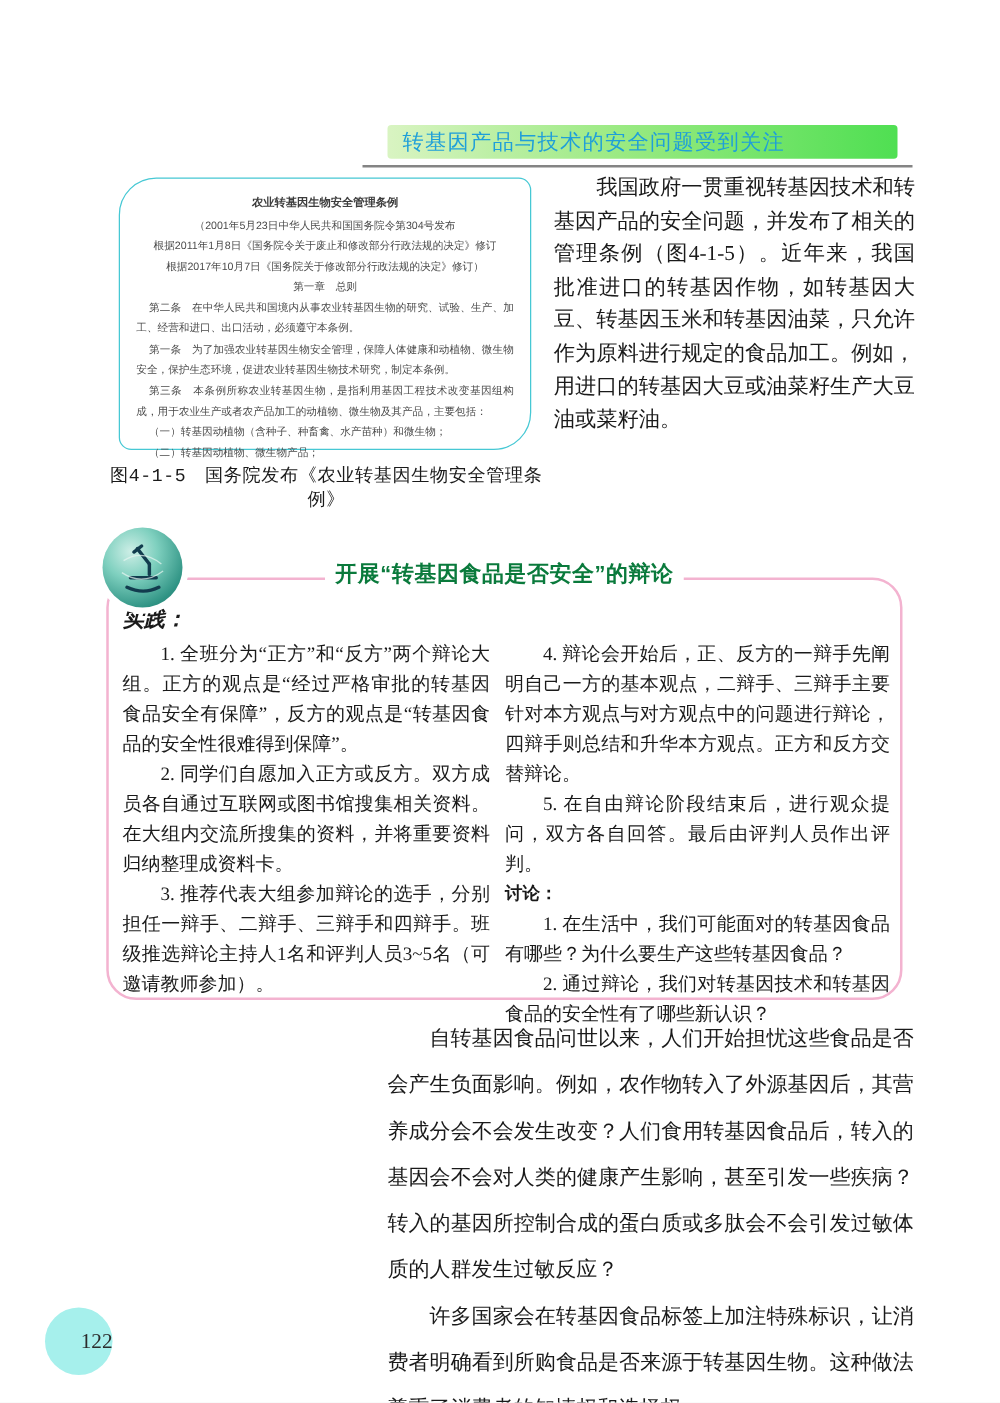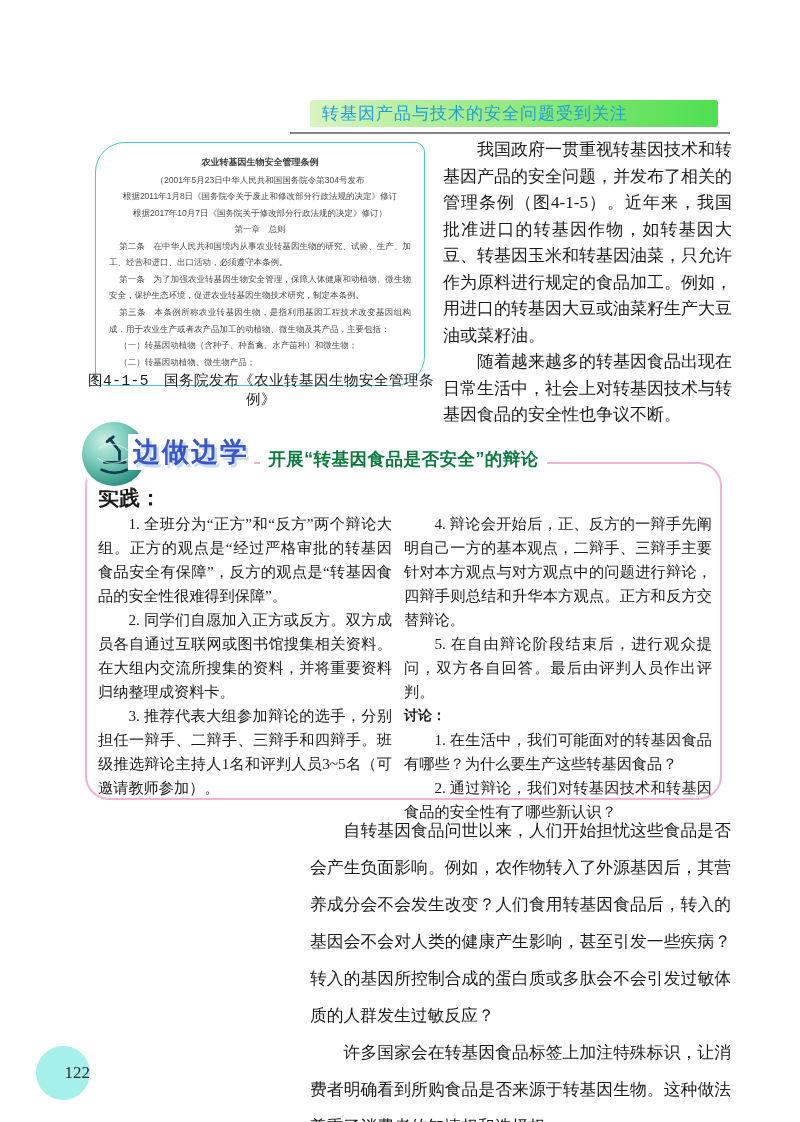--- a/index.html
+++ b/index.html
@@ -18,21 +18,21 @@
 
   
   .header-bar{position:absolute;left:310px;top:100px;width:408px;height:27px;
     background:linear-gradient(90deg,var(--green1) 0%,#9bea83 45%,var(--green2) 100%);
     border-radius:3px;display:flex;align-items:center;}
   .header-bar .t{font-family:"Liberation Sans","DejaVu Sans",sans-serif;
     font-weight:normal;font-size:17px;color:var(--header-text);padding-left:12px;letter-spacing:1px;}
   .header-rule{position:absolute;left:290px;top:132px;width:440px;height:2px;background:#6f6f6f;opacity:.85;}
 
   
-  .doc-box{position:absolute;left:95px;top:142px;width:330px;height:244px;
+  .doc-box{position:absolute;left:95px;top:142px;width:330px;height:218px;
     border:1.5px solid var(--cyan);border-radius:30px 10px 30px 10px;
     padding:11px 13px;box-sizing:border-box;
     font-family:"Liberation Sans","DejaVu Sans",sans-serif;font-size:8.5px;color:#4a4a4a;line-height:1.95;}
   .doc-box .c{text-align:center;}
   .doc-box .ttl{font-size:9px;font-weight:bold;color:#3d3d3d;}
   .doc-box .p{text-align:justify;text-indent:1.2em;}
 
   .fig-caption{position:absolute;left:78px;top:371px;width:366px;text-align:center;
     font-size:14.5px;color:var(--ink);letter-spacing:.5px;font-family:Liberation Mono, monospace;}
 
@@ -47,21 +47,21 @@
     box-shadow:0 0 0 5px #ffffff;z-index:4;display:flex;align-items:center;justify-content:center;}
   .act-badge{position:absolute;left:128px;top:434px;z-index:4;background:#ffffff;padding:0 5px;
     font-family:"Liberation Sans","DejaVu Sans",sans-serif;font-weight:bold;font-size:27px;
     letter-spacing:2px;color:var(--badge-blue);text-shadow:2.5px 2.5px 0 #c6ddf2;}
   .act-box{position:absolute;left:85px;top:462px;width:637px;height:338px;
     border:2px solid var(--pink);border-radius:24px;box-sizing:border-box;}
   .act-title-row{position:absolute;left:85px;top:447px;width:637px;text-align:center;z-index:3;}
   .act-title{display:inline-block;background:#ffffff;padding:0 8px;
     font-family:"Liberation Sans","DejaVu Sans",sans-serif;font-weight:bold;font-size:17.5px;
     color:var(--title-green);letter-spacing:.5px;}
-  .sec-label{position:absolute;font-weight:bold;font-size:21px;color:var(--ink);z-index:2;}
+  .sec-label{position:absolute;font-weight:bold;font-size:17px;color:var(--ink);z-index:2;font-style:italic;}
   .lab-practice{left:98px;top:484px;}
   .col{position:absolute;top:512px;font-size:15.2px;line-height:24px;color:var(--ink);text-align:justify;z-index:2;}
   .col p{margin:0;text-indent:2em;}
   .col p.lab{font-weight:bold;text-indent:0;font-size:14px;}
   .col-left{left:98px;width:294px;}
   .col-right{left:404px;width:308px;}
 
   
   .outro{position:absolute;left:310px;top:812px;width:421px;
     font-size:16.8px;line-height:37px;color:var(--ink);text-align:justify;}
@@ -91,39 +91,37 @@
     <div class="p">第二条　在中华人民共和国境内从事农业转基因生物的研究、试验、生产、加工、经营和进口、出口活动，必须遵守本条例。</div>
     <div class="p">第一条　为了加强农业转基因生物安全管理，保障人体健康和动植物、微生物安全，保护生态环境，促进农业转基因生物技术研究，制定本条例。</div>
     <div class="p">第三条　本条例所称农业转基因生物，是指利用基因工程技术改变基因组构成，用于农业生产或者农产品加工的动植物、微生物及其产品，主要包括：</div>
     <div class="p">（一）转基因动植物（含种子、种畜禽、水产苗种）和微生物；</div>
     <div class="p">（二）转基因动植物、微生物产品；</div>
   </div>
   <div class="fig-caption">图4-1-5　国务院发布《农业转基因生物安全管理条例》</div>
 
   <div class="intro">
     <p>我国政府一贯重视转基因技术和转基因产品的安全问题，并发布了相关的管理条例（图4-1-5）。近年来，我国批准进口的转基因作物，如转基因大豆、转基因玉米和转基因油菜，只允许作为原料进行规定的食品加工。例如，用进口的转基因大豆或油菜籽生产大豆油或菜籽油。</p>
-    <p>随着越来越多的转基因食品出现在日常生活中，社会上对转基因技术与转基因食品的安全性也争议不断。</p>
   </div>
 
   <div class="act-icon">
     <svg width="44" height="44" viewBox="0 0 64 64" aria-hidden="true">
       <g stroke="#123c4e" stroke-width="4" fill="none" stroke-linecap="round">
         <line x1="26" y1="10" x2="40" y2="28"></line>
         <line x1="22" y1="14" x2="31" y2="7"></line>
         <line x1="40" y1="28" x2="40" y2="40"></line>
         <path d="M18 44 h30"></path>
         <path d="M14 55 q19 9 37 0"></path>
       </g>
       <g stroke="#e8f6f2" stroke-width="1.5" fill="none" opacity="0.7">
         <path d="M10 24 q22 -14 44 4"></path>
         <path d="M8 38 q24 16 48 -2"></path>
       </g>
     </svg>
   </div>
-  <div class="act-badge">边做边学</div>
 
   <div class="act-box"></div>
   <div class="act-title-row">
     <span class="act-title">开展“转基因食品是否安全”的辩论</span>
   </div>
 
   <div class="sec-label lab-practice">实践：</div>
 
   <div class="col col-left">
     <p>1. 全班分为“正方”和“反方”两个辩论大组。正方的观点是“经过严格审批的转基因食品安全有保障”，反方的观点是“转基因食品的安全性很难得到保障”。</p>

